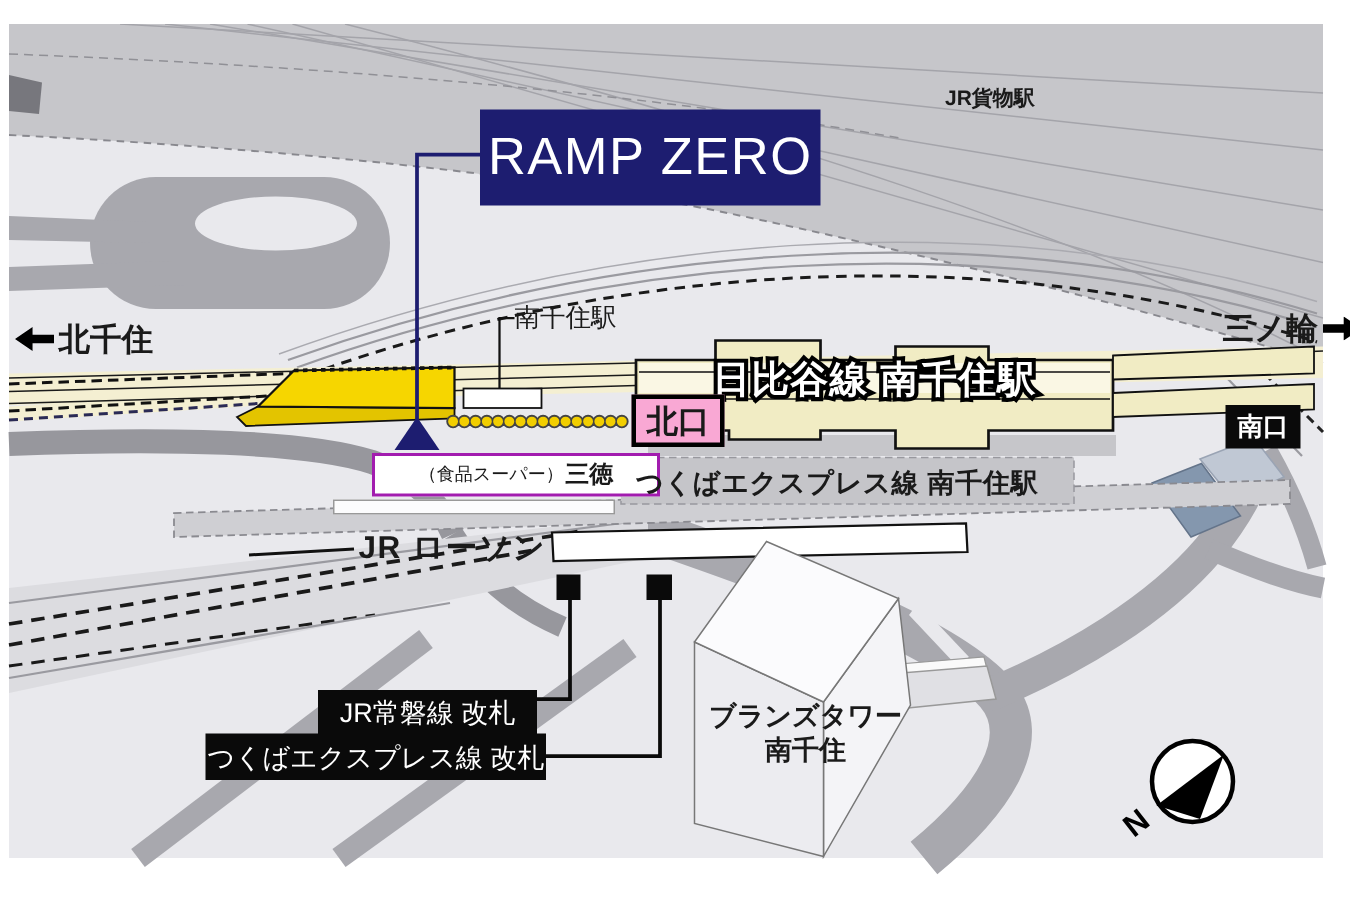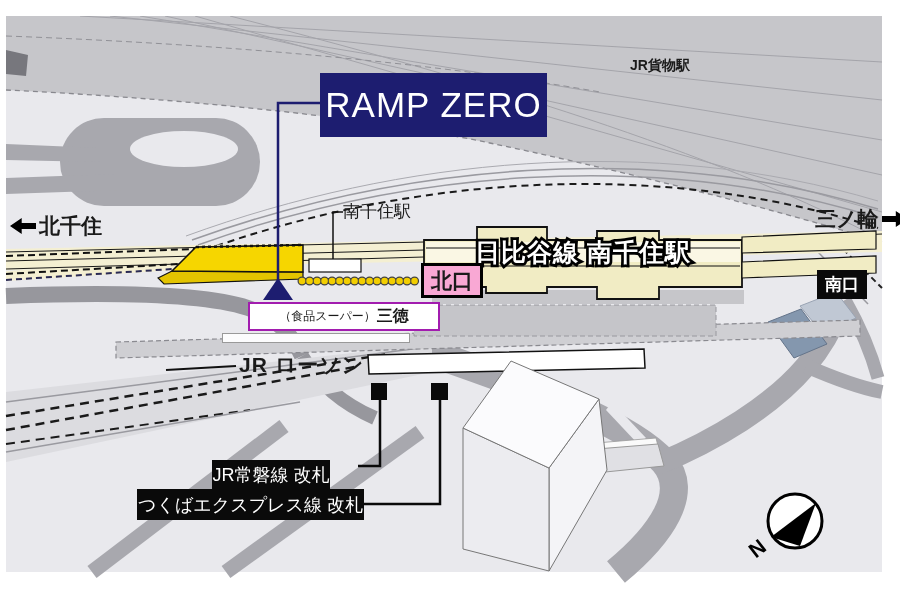--- a/index.html
+++ b/index.html
@@ -23,21 +23,21 @@
   .exit-s{left:785px;top:270px;width:50px;height:29px;background:#0a0a0a;color:#fff;
           display:flex;align-items:center;justify-content:center;font-size:17px;font-weight:700;margin-left:32px;}
   .santoku{left:219px;top:302px;width:192px;height:29px;background:#fff;border:2px solid #a21caf;
            display:flex;align-items:center;justify-content:center;box-sizing:border-box;gap:1px;margin-left:29px;}
   .santoku .small{font-size:12px;}
   .santoku .big{font-size:16px;font-weight:600;}
   .santoku-strip{left:222px;top:333px;width:186px;height:8px;background:#fcfcfd;border:1px solid #999;}
   .tx-label{left:424px;top:310px;font-size:18px;font-weight:600;letter-spacing:0.5px;}
   .jr-label{left:239px;top:351px;font-size:21px;font-weight:600;letter-spacing:1px;}
   .gate{background:#0a0a0a;color:#fff;display:flex;align-items:center;justify-content:center;font-size:18px;}
-  .gate-joban{left:212px;top:460px;width:118px;height:30px;}
+  .gate-joban{left:212px;top:460px;width:146px;height:30px;}
   .gate-tx{left:137px;top:489px;width:227px;height:31px;text-align:right;}
   .branz{left:452px;top:466px;width:170px;text-align:center;font-size:18px;font-weight:600;line-height:1.3;}
 </style>
 </head>
 <body>
 
 <div id="stage">
 
   <svg id="mapart" width="900" height="600" viewBox="0 0 900 600">
 
@@ -194,25 +194,30 @@
   <div class="lbl exit-s">
     <span>南口</span>
   </div>
 
   <div class="lbl santoku">
     <span class="small">（食品スーパー）</span>
       <span class="big">三徳</span>
   </div>
   <div class="lbl santoku-strip"></div>
 
+  <div class="lbl tx-label">つくばエクスプレス線 南千住駅</div>
 
   <div class="lbl jr-label">JR ローソン</div>
 
   <div class="lbl gate gate-joban">
     <span>JR常磐線 改札</span>
   </div>
 
   <div class="lbl gate gate-tx">
     <span>つくばエクスプレス線 改札</span>
   </div>
 
+  <div class="lbl branz">
+    <div>ブランズタワー</div>
+    <div>南千住</div>
+  </div>
 
 </div>
 
 </body></html>

